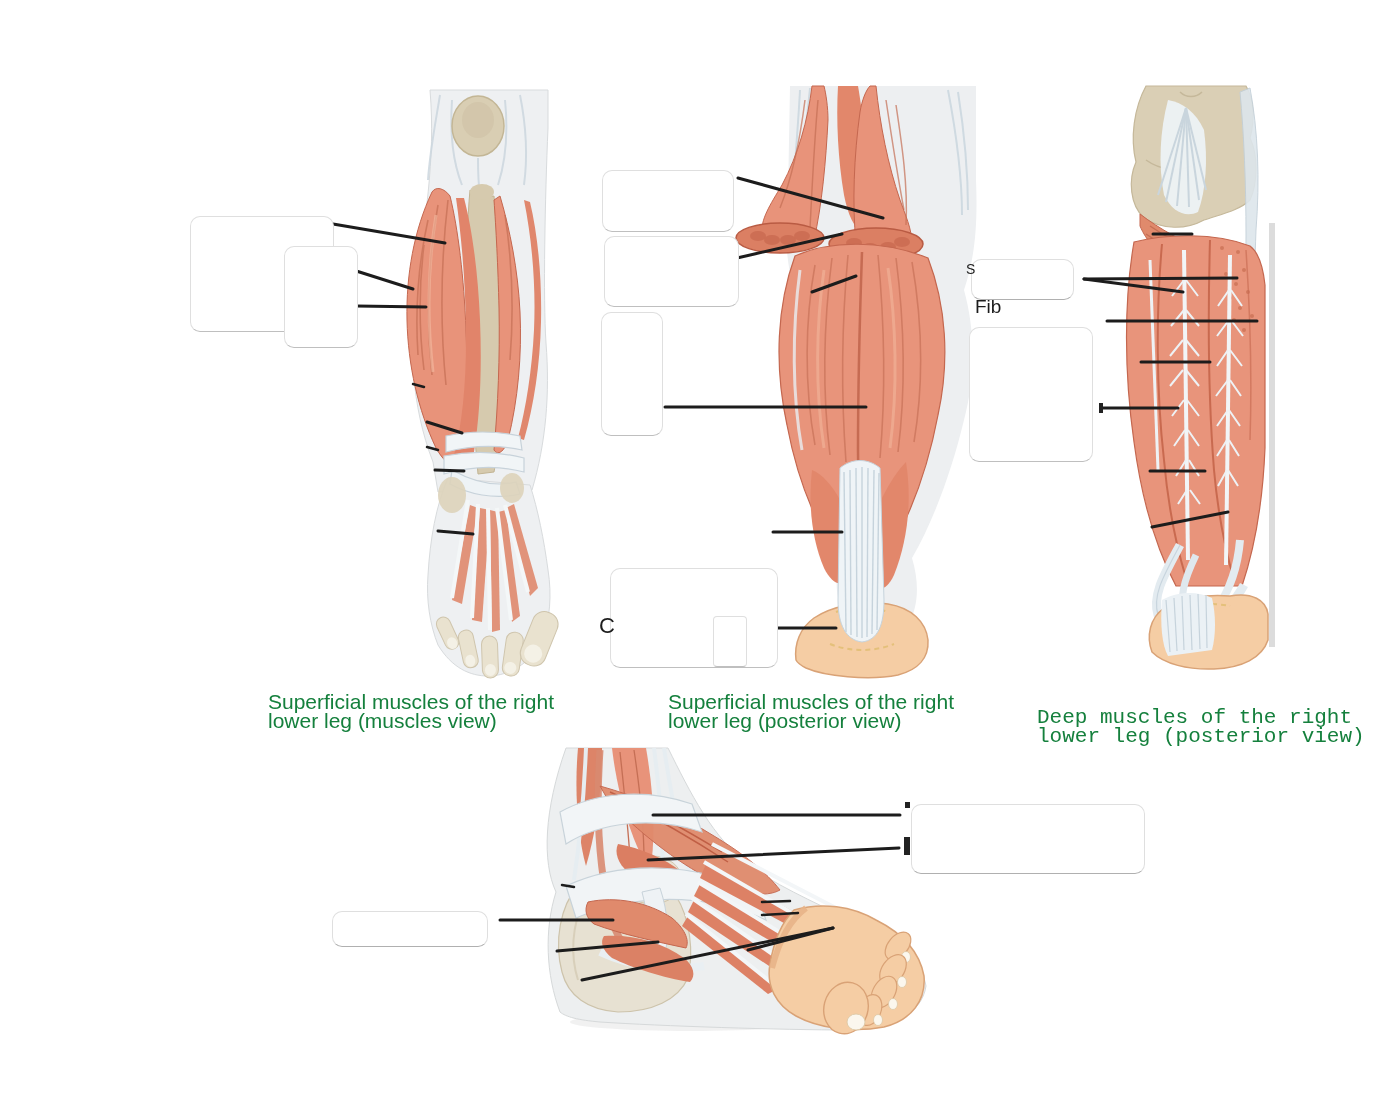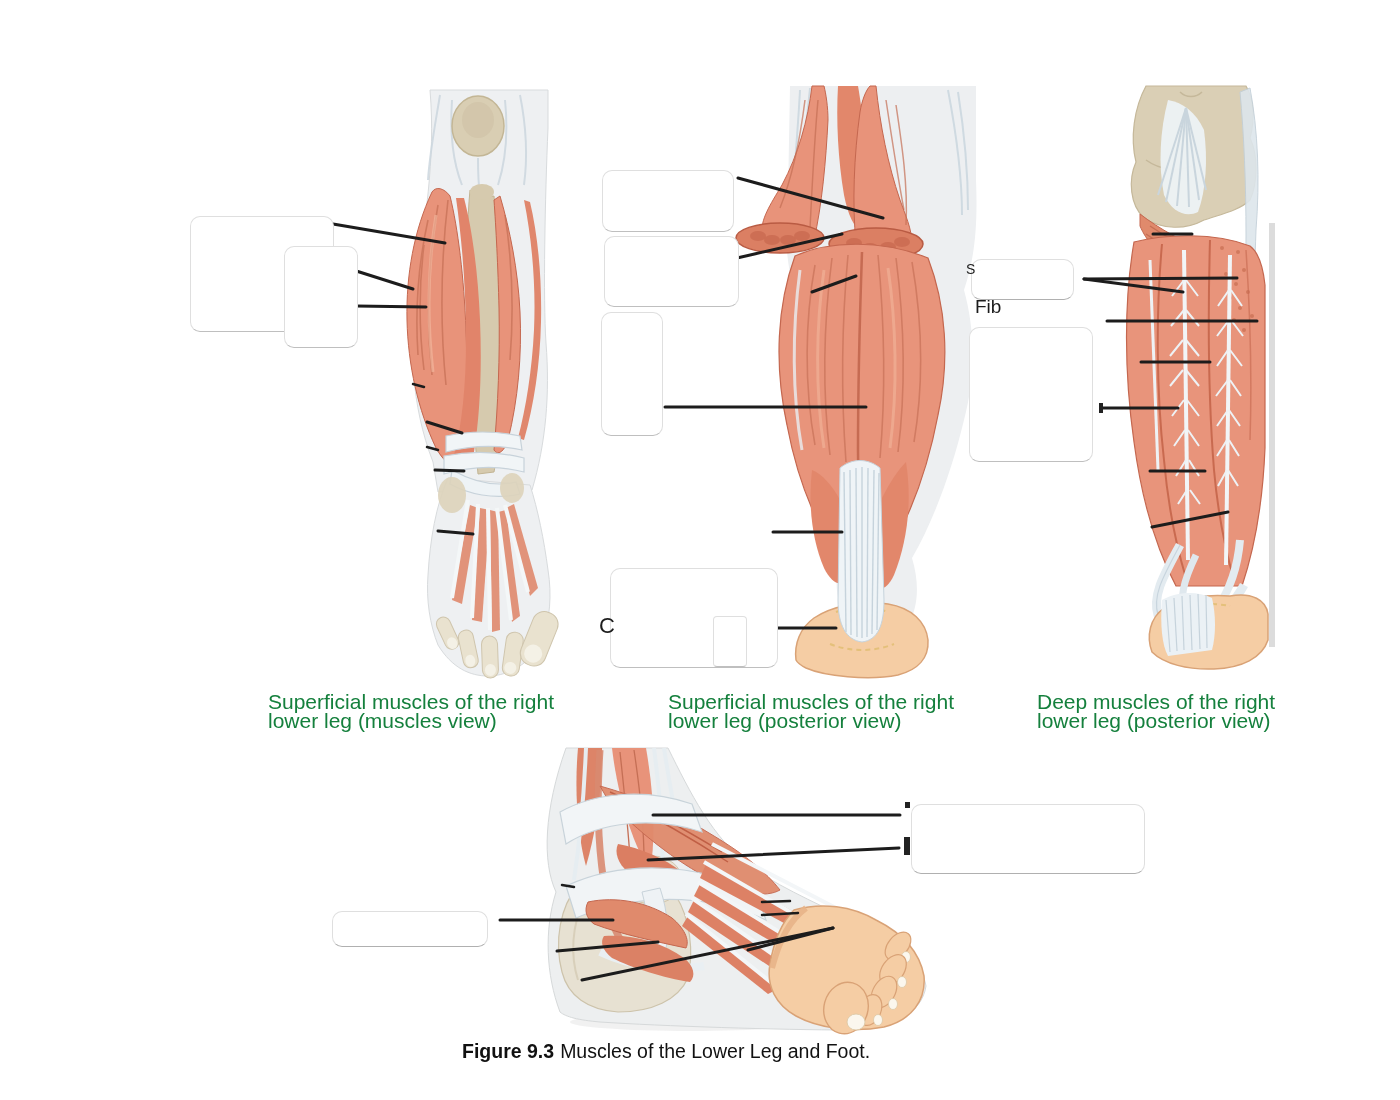--- a/index.html
+++ b/index.html
@@ -346,22 +346,19 @@
 <div class="fragment frag-fib">Fib</div>
 
 <div class="caption" style="left:268px;top:692px;">
   <div>Superficial muscles of the right</div>
   <div>lower leg (muscles view)</div>
 </div>
 <div class="caption" style="left:668px;top:692px;">
   <div>Superficial muscles of the right</div>
   <div>lower leg (posterior view)</div>
 </div>
-<div class="caption" style="left:1037px;top:692px;">
+<div class="caption" style="left:1037px;top:708px;font-family:Liberation Mono, monospace;">
   <div>Deep muscles of the right</div>
   <div>lower leg (posterior view)</div>
 </div>
 
-<div class="figcaption">
-  <b>Figure 9.3</b><span>Muscles of the Lower Leg and Foot.</span>
+
 </div>
 
-</div>
-
 </body></html>

